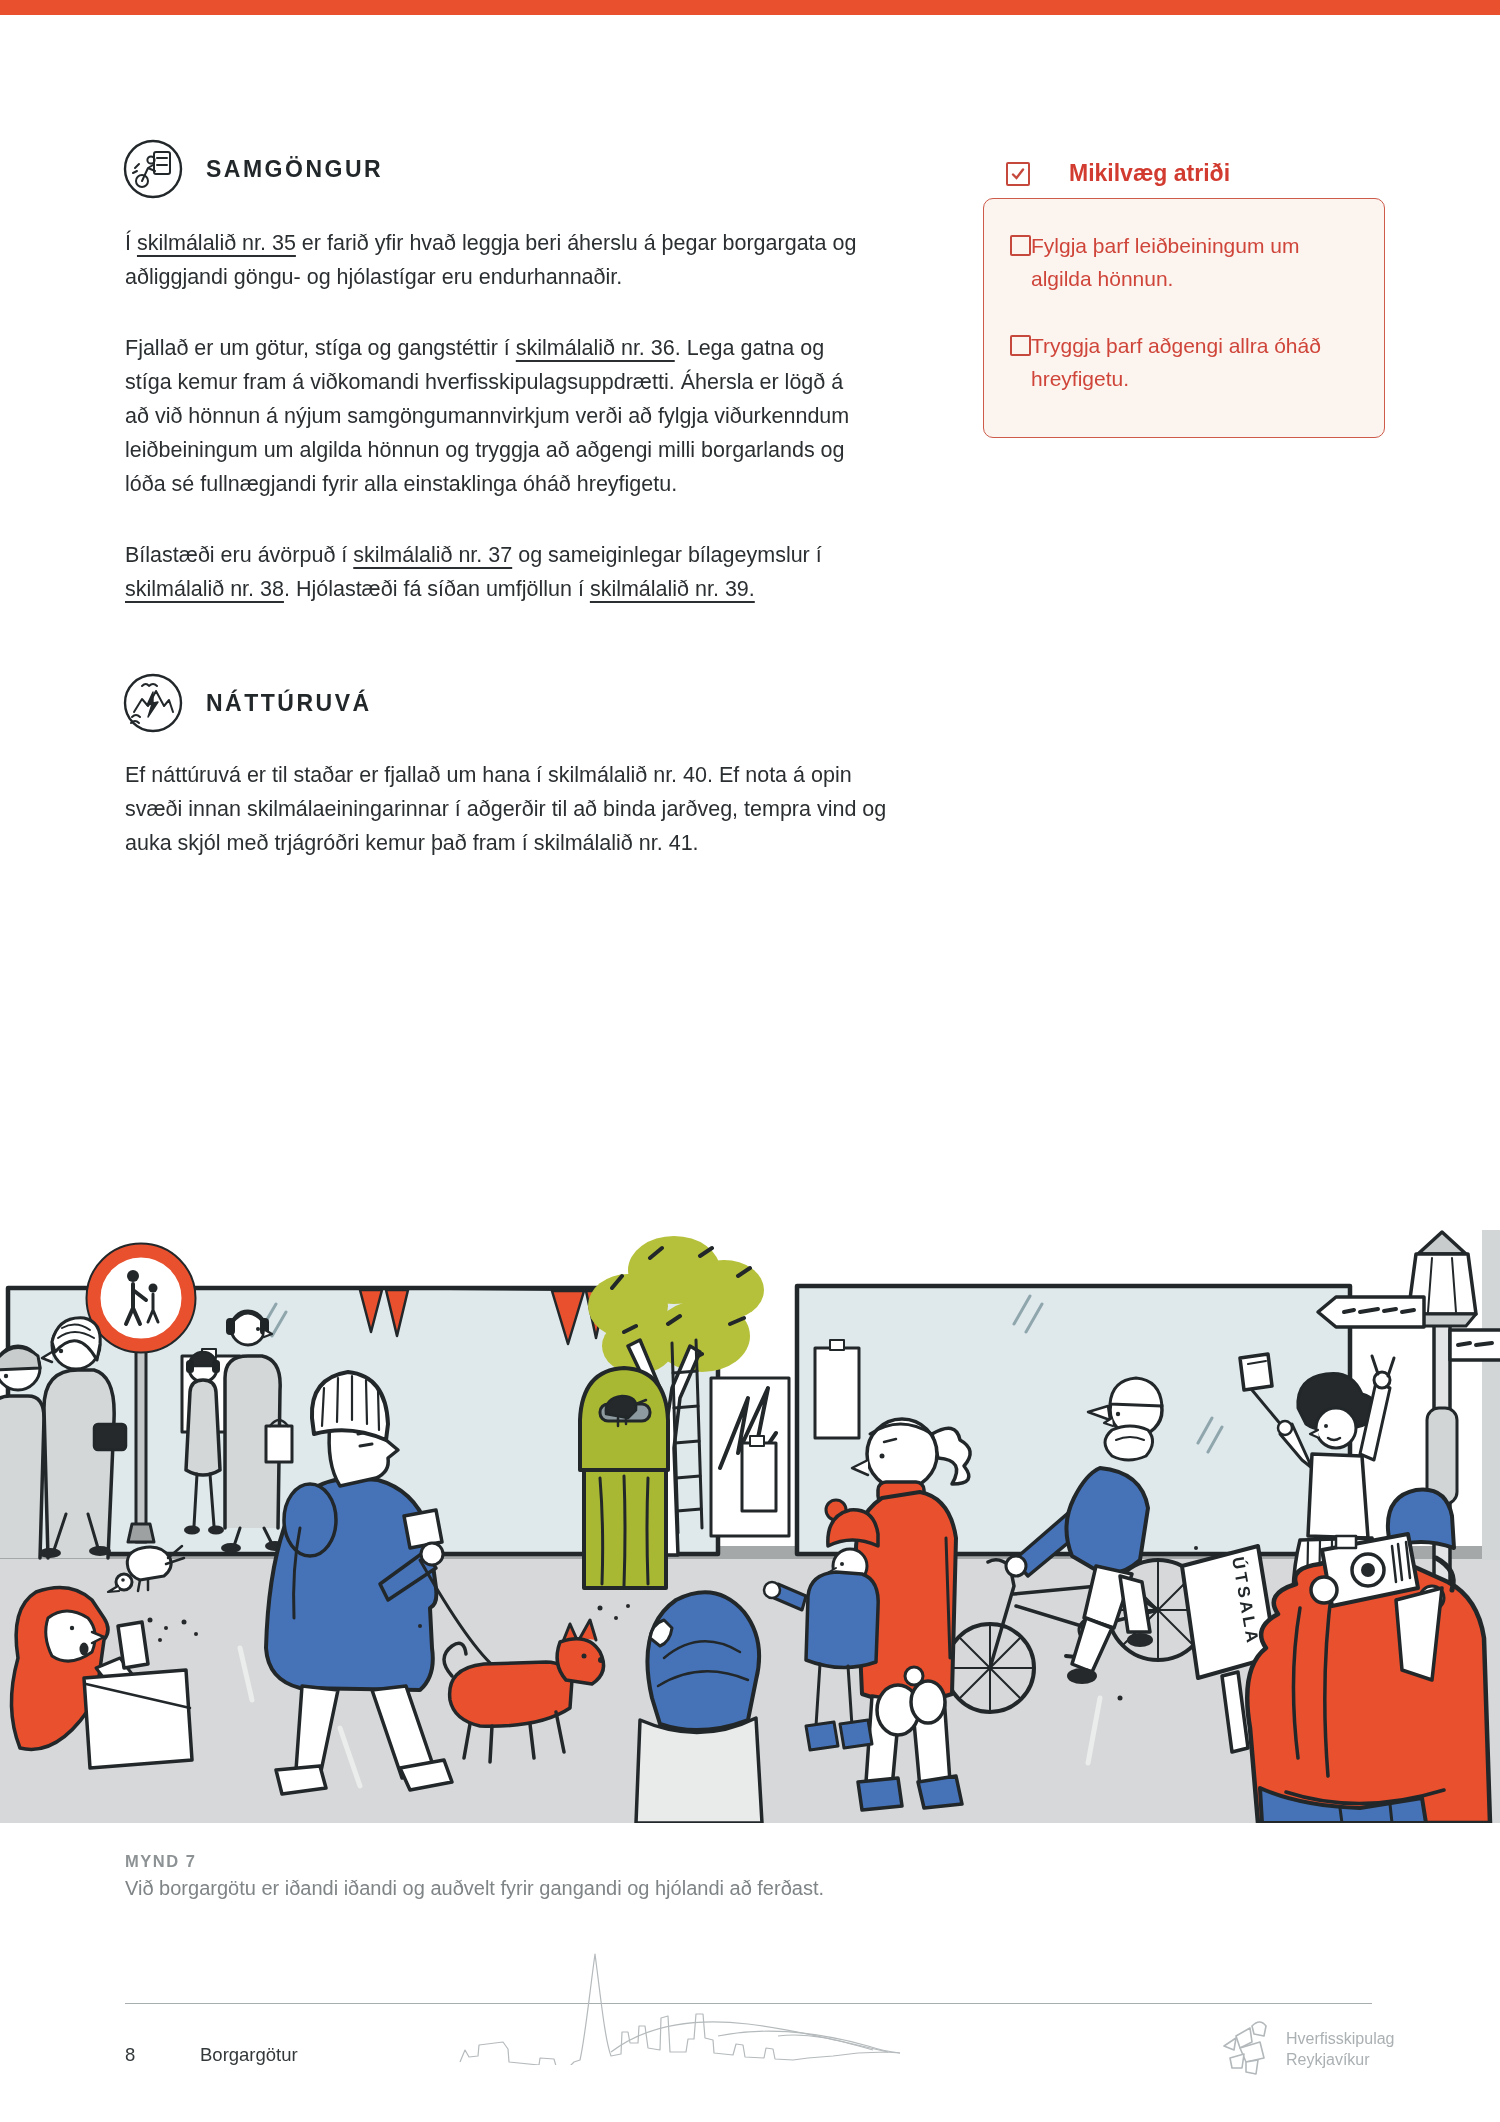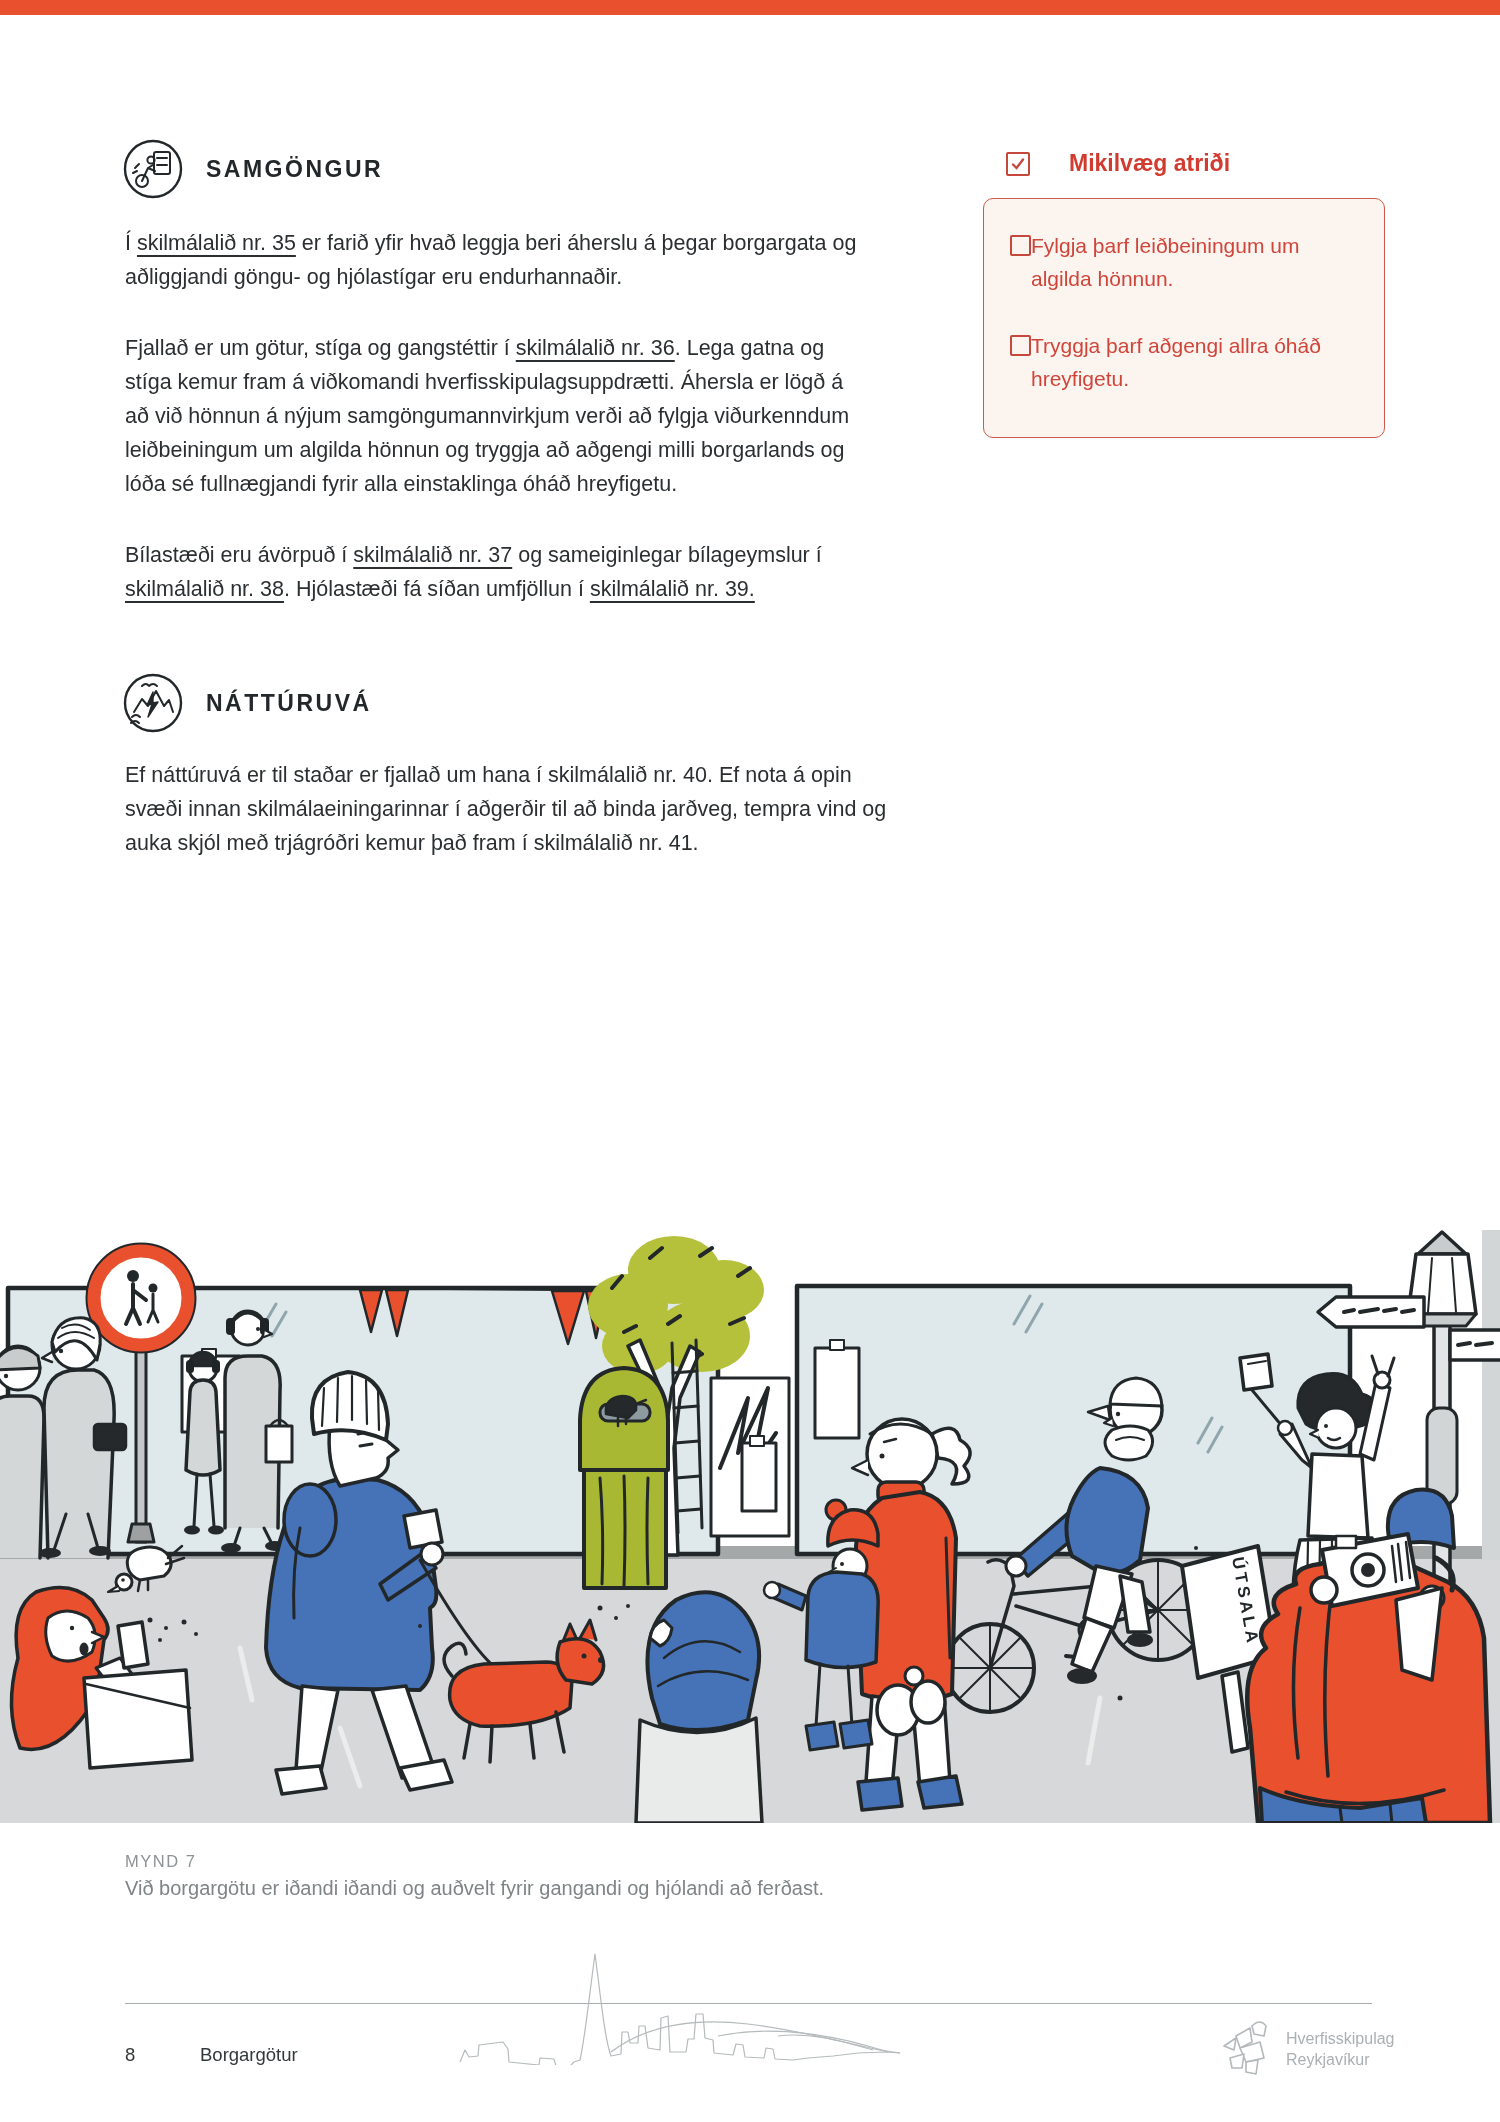--- a/index.html
+++ b/index.html
@@ -11,21 +11,21 @@
   .sec-title{font-size:23px;font-weight:700;letter-spacing:2.5px;color:#22272a;}
   .body-par{font-size:21.5px;line-height:34px;color:#2b2f31;width:830px;}
   .body-par .link{text-decoration:underline;text-underline-offset:5px;text-decoration-thickness:1.5px;margin-top:8px;}
   .side-head{display:flex;align-items:center;gap:16px;}
   .side-title{font-size:23px;font-weight:700;color:#d23b30;}
   .cbx{width:20px;height:20px;border:2.5px solid #c6483c;border-radius:2px;flex:0 0 auto;display:flex;align-items:center;justify-content:center;}
   .cbx.small{width:17px;height:17px;margin-top:6px;}
   #sidebox{left:983px;top:198px;width:402px;height:240px;border:1.5px solid #cd5a4a;border-radius:10px;background:#fcf4ef;box-sizing:border-box;padding:30px 26px;}
   .side-item{display:flex;margin-bottom:34px;}
   .side-item-text{font-size:21px;line-height:33px;color:#cf453a;width:290px;}
-  .cap-label{font-size:16.5px;font-weight:400;letter-spacing:1.5px;color:#8d9294;}
+  .cap-label{font-size:16.5px;font-weight:700;letter-spacing:1.5px;color:#8d9294;}
   .cap-text{font-size:20px;color:#7f8486;}
   #footrule{left:125px;top:2003px;width:1247px;height:1px;background:#a8adaf;}
   .foot-text{font-size:18.5px;color:#33383a;}
   .logo-text{font-size:16px;line-height:21px;color:#abb0b3;}
   svg{display:block;}
 </style>
 </head>
 <body>
 
 <div id="page">
@@ -44,21 +44,21 @@
         <path d="M13,30 L17,26 M11,35 L15,33"></path>
       </svg>
     </span>
     <span class="sec-title">SAMGÖNGUR</span>
   </div>
 
   <div class="abs body-par" style="left:125px;top:226px;"><span>Í </span><span class="link">skilmálalið nr. 35</span><span> er farið yfir hvað leggja beri áherslu á þegar borgargata og</span><br><span>aðliggjandi göngu- og hjólastígar eru endurhannaðir.</span></div>
   <div class="abs body-par" style="left:125px;top:331px;"><span>Fjallað er um götur, stíga og gangstéttir í </span><span class="link">skilmálalið nr. 36</span><span>. Lega gatna og</span><br><span>stíga kemur fram á viðkomandi hverfisskipulagsuppdrætti. Áhersla er lögð á</span><br><span>að við hönnun á nýjum samgöngumannvirkjum verði að fylgja viðurkenndum</span><br><span>leiðbeiningum um algilda hönnun og tryggja að aðgengi milli borgarlands og</span><br><span>lóða sé fullnægjandi fyrir alla einstaklinga óháð hreyfigetu.</span></div>
   <div class="abs body-par" style="left:125px;top:538px;"><span>Bílastæði eru ávörpuð í </span><span class="link">skilmálalið nr. 37</span><span> og sameiginlegar bílageymslur í</span><br><span class="link">skilmálalið nr. 38</span><span>. Hjólastæði fá síðan umfjöllun í </span><span class="link">skilmálalið nr. 39.</span></div>
 
-  <div class="abs side-head" style="left:1006px;top:150px;gap:39px;">
+  <div class="abs side-head" style="left:1006px;top:160px;gap:39px;">
     <span class="cbx">
       <svg width="16" height="16" viewBox="0 0 16 16">
           <path d="M3,8.5 L6.5,12 L13,3.5" stroke="#c6483c" stroke-width="2.4" fill="none" stroke-linecap="round"></path>
         </svg>
     </span>
     <span class="side-title">Mikilvæg atriði</span>
   </div>
 
   <div id="sidebox" class="abs">
     <div class="side-item">

